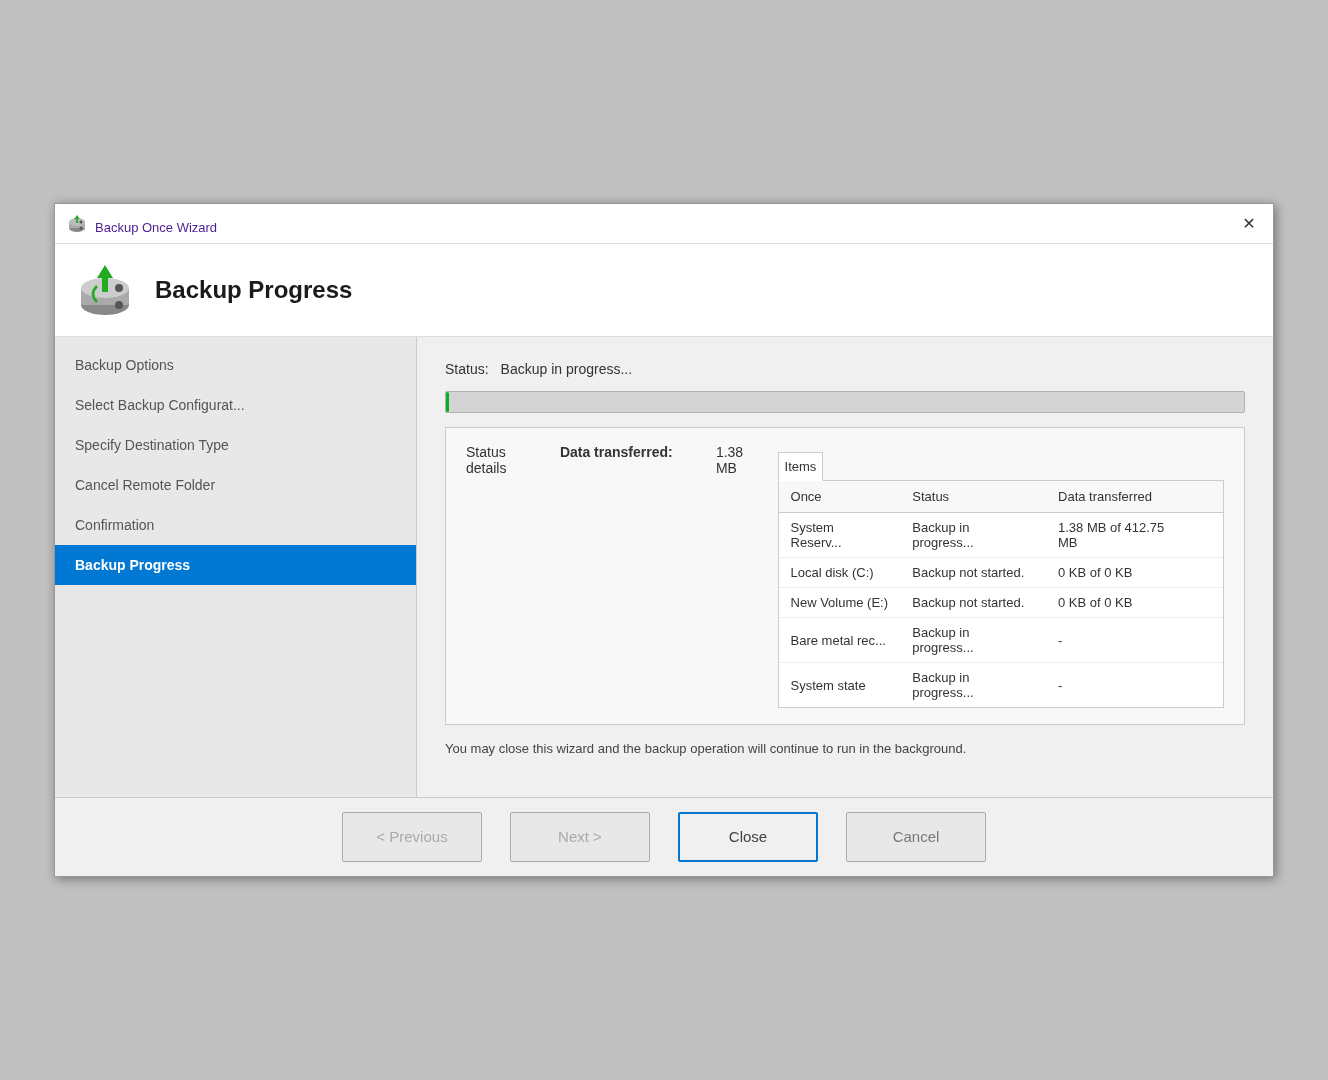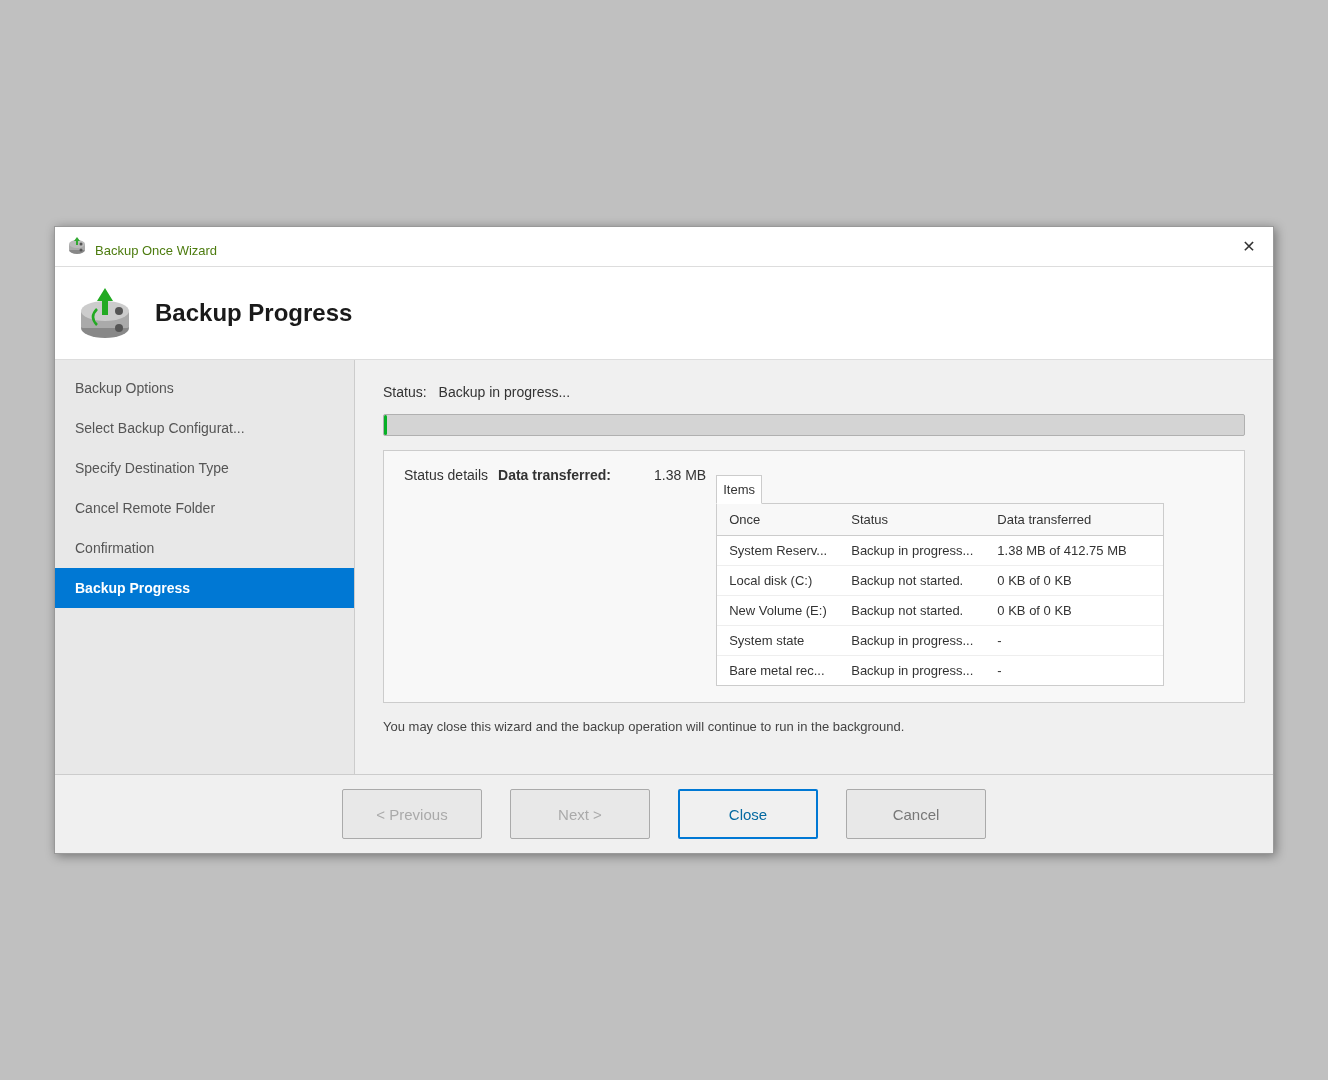--- a/index.html
+++ b/index.html
@@ -34,21 +34,21 @@
       display: flex;
       align-items: center;
       gap: 8px;
     }
     .title-bar-icon {
       width: 20px;
       height: 20px;
     }
     .title-bar-text {
       font-size: 13px;
-      color: #4d7c0f;
+      color: #4c1d95;
       margin-top: 8px;
     }
     .close-btn {
       width: 24px;
       height: 24px;
       display: flex;
       align-items: center;
       justify-content: center;
       cursor: pointer;
       font-size: 16px;
@@ -73,21 +73,21 @@
     .header-title {
       font-size: 24px;
       font-weight: bold;
       color: #1a1a1a;
     }
     .main-area {
       display: flex;
       flex: 1;
     }
     .sidebar {
-      width: 300px;
+      width: 362px;
       background: #e8e8e8;
       padding: 8px 0;
       flex-shrink: 0;
       border-right: 1px solid #ccc;
     }
     .sidebar-item {
       padding: 12px 20px;
       color: #555;
       cursor: pointer;
       font-size: 14px;
@@ -210,21 +210,21 @@
       font-size: 15px;
       cursor: pointer;
       border: 1px solid #aaa;
       background: #e8e8e8;
       color: #777;
       border-radius: 2px;
     }
     .btn.primary {
       border: 2px solid #0078d4;
       background: #f0f0f0;
-      color: #0369a1;
+      color: #404040;
     }
     .btn.disabled {
       color: #aaa;
       cursor: default;
     }
   </style>
 </head>
 <body>
 
 <div class="window">
@@ -318,27 +318,27 @@
                     <td>0 KB of 0 KB</td>
                     <td></td>
                   </tr>
                   <tr>
                     <td>New Volume (E:)</td>
                     <td>Backup not started.</td>
                     <td>0 KB of 0 KB</td>
                     <td></td>
                   </tr>
                   <tr>
-                    <td>System state</td>
+                    <td>Bare metal rec...</td>
                     <td>Backup in progress...</td>
                     <td>-</td>
                     <td></td>
                   </tr>
                   <tr>
-                    <td>Bare metal rec...</td>
+                    <td>System state</td>
                     <td>Backup in progress...</td>
                     <td>-</td>
                     <td></td>
                   </tr>
                 </tbody>
             </table>
           </div>
         </div>
       </div>
 

